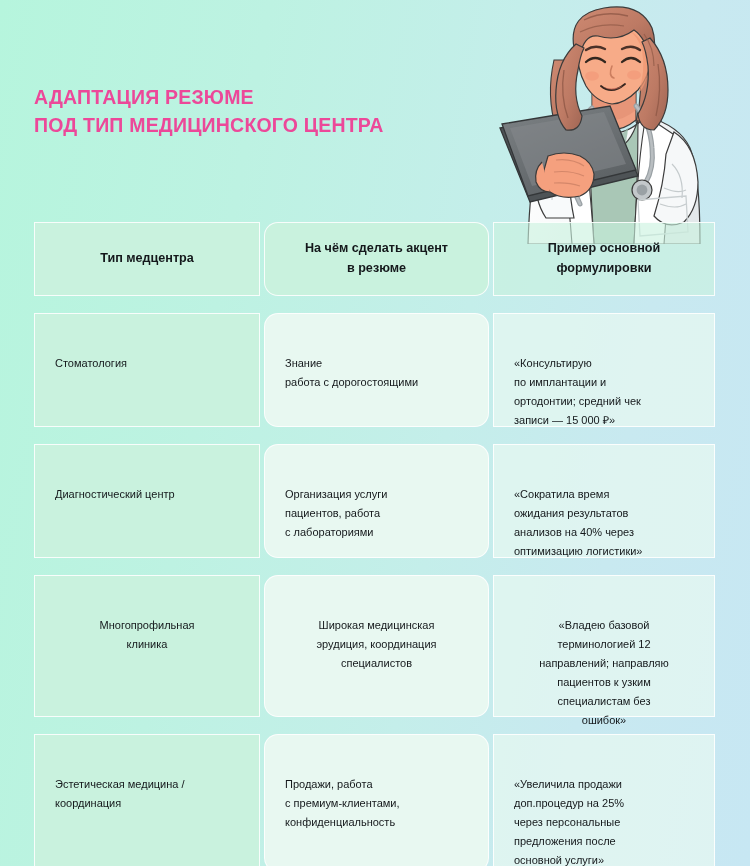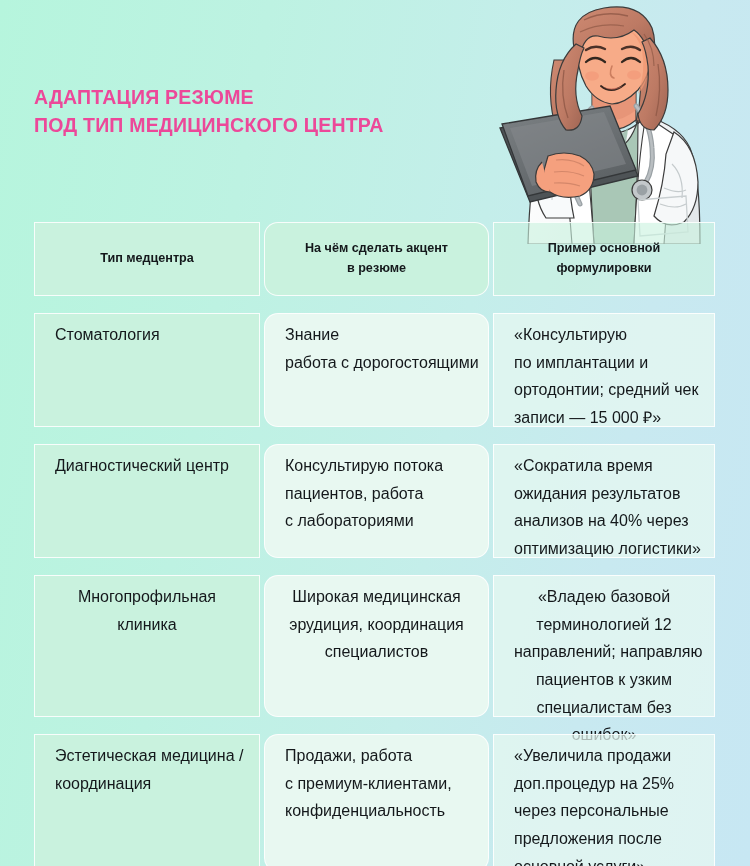--- a/index.html
+++ b/index.html
@@ -55,22 +55,22 @@
   }
 
   .table-row {
     display: flex;
     gap: 4px;
     width: 100%;
   }
 
   .cell {
     border: 1px solid rgba(255,255,255,0.86);
-    padding: 7px 20px 20px 20px;
-    font-size: 16px;
+    padding: 40px 20px 20px 20px;
+    font-size: 11px;
     line-height: 1.73;
     color: #14181b;
   }
 
   .cell.c1 { width: 226px; flex: 0 0 226px; }
   .cell.c2 { width: 225px; flex: 0 0 225px; border-radius: 14px; }
   .cell.c3 { width: 222px; flex: 0 0 222px; }
 
   
   #table-header-row .cell {
@@ -242,21 +242,21 @@
       <span class="ln">ортодонтии; средний чек</span>
       <span class="ln">записи — 15 000 ₽»</span>
     </div>
   </div>
 
   <div class="table-row data-row r2">
     <div class="cell c1">
       <span class="ln">Диагностический центр</span>
     </div>
     <div class="cell c2">
-      <span class="ln">Консультирую потока</span>
+      <span class="ln">Организация услуги</span>
       <span class="ln">пациентов, работа</span>
       <span class="ln">с лабораториями</span>
     </div>
     <div class="cell c3">
       <span class="ln">«Сократила время</span>
       <span class="ln">ожидания результатов</span>
       <span class="ln">анализов на 40% через</span>
       <span class="ln">оптимизацию логистики»</span>
     </div>
   </div>

